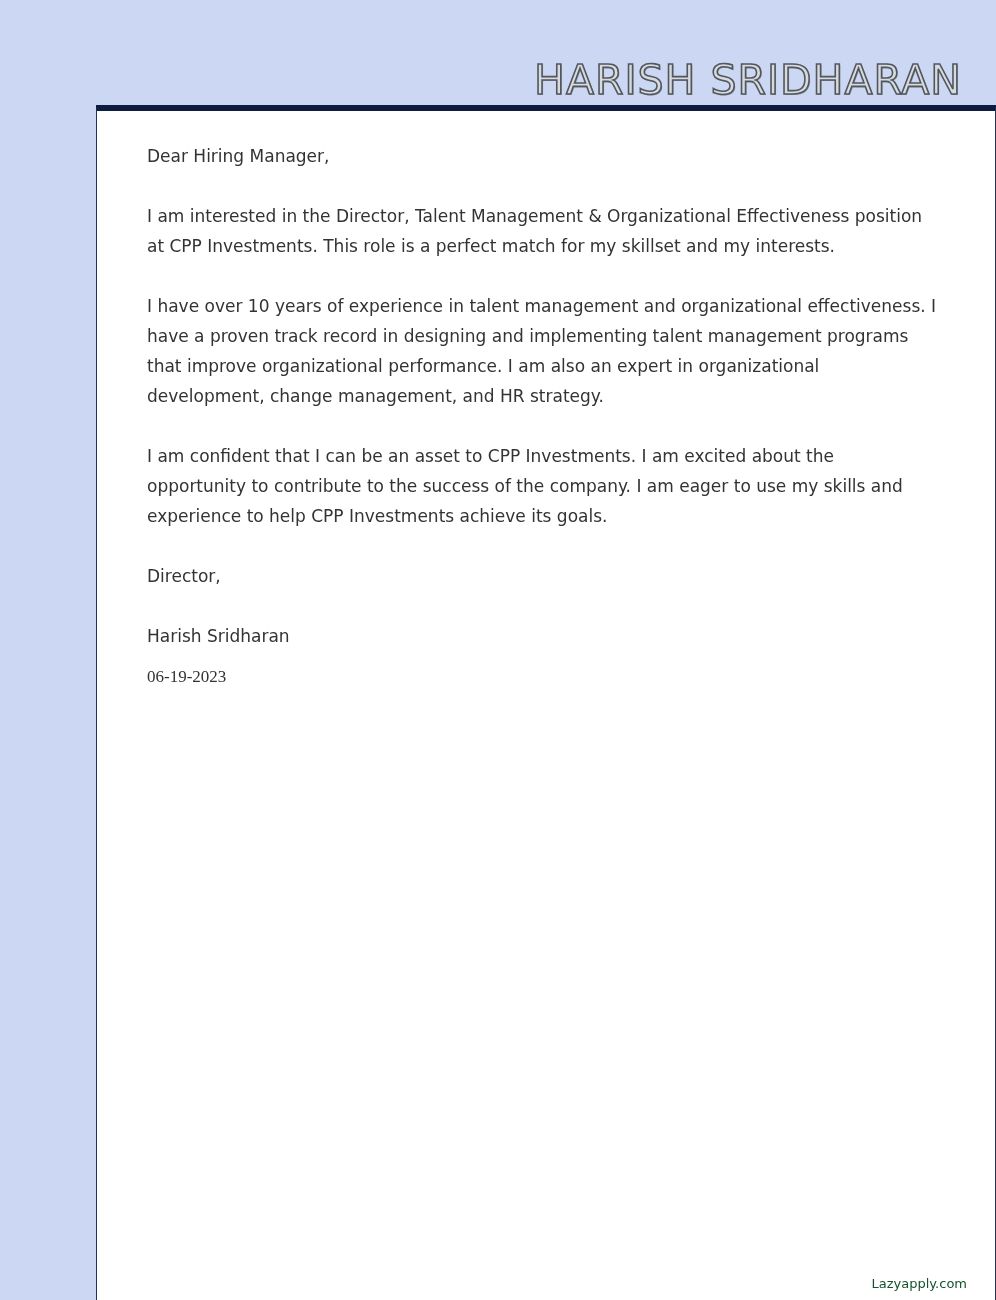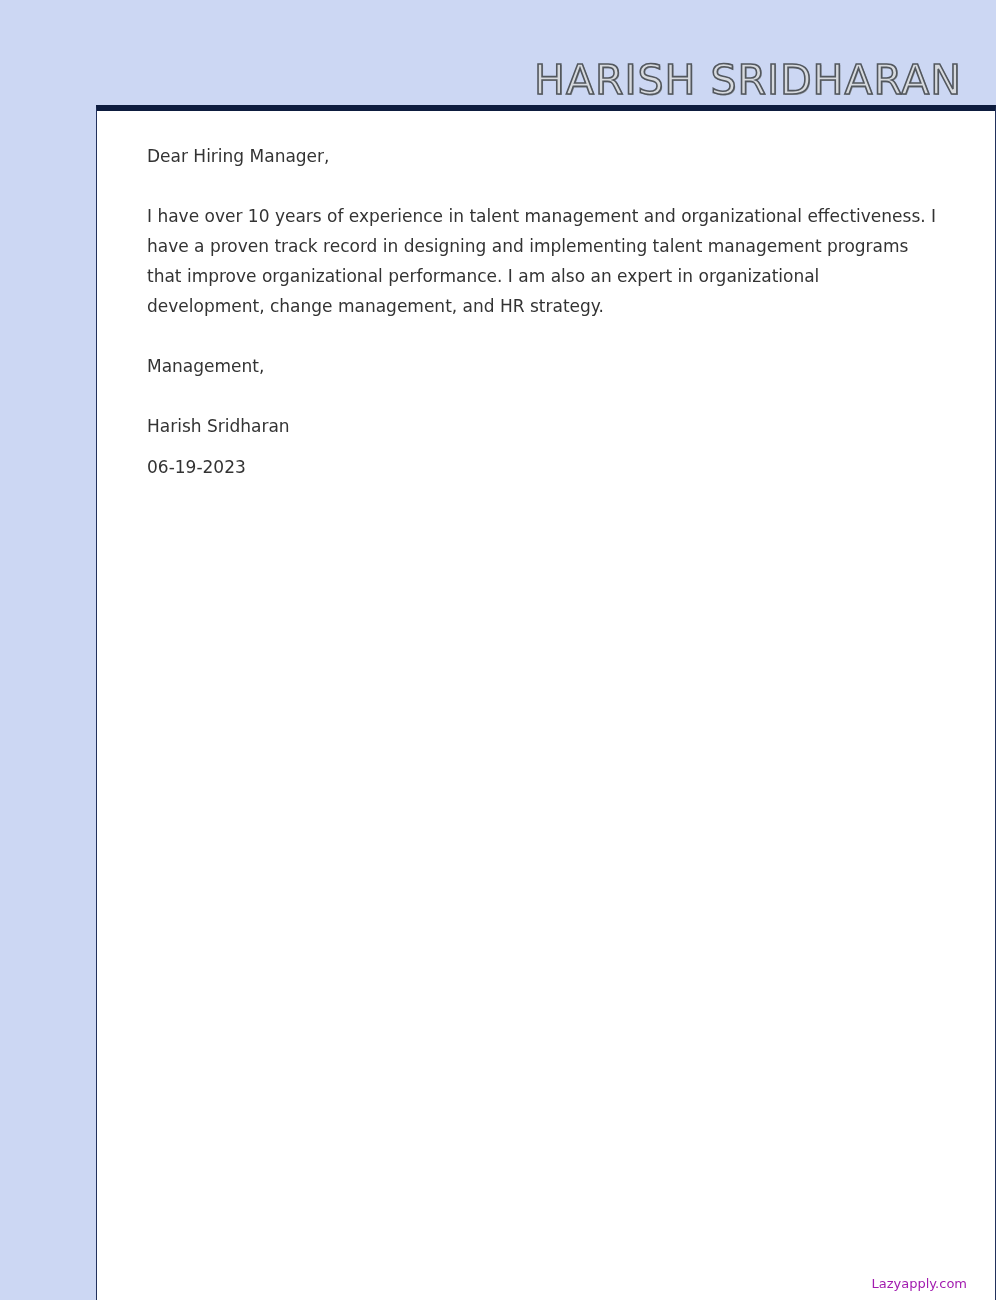--- a/index.html
+++ b/index.html
@@ -42,28 +42,29 @@
     font-size: 17px;
     line-height: 30px;
     color: #333333;
     margin: 0 0 30px 0;
   }
 
   .signature { margin-bottom: 11px !important; }
 
   .date {
     color: #1e7fd6;
+    font-family: Liberation Serif, serif;
   }
 
   .watermark {
     position: absolute;
     right: 12px;
     bottom: 28px;
     font-size: 13px;
-    color: #a21caf;
+    color: #14532d;
   }
 
   
   .bottom-bar {
     position: absolute;
     left: 0;
     bottom: 4px;
     width: 100%;
     height: 8px;
     background: #0d1c3e;
@@ -71,26 +72,28 @@
 </style>
 </head>
 <body>
 
 <div class="header-name">HARISH SRIDHARAN</div>
 
 <div class="page">
 
   <p>Dear Hiring Manager,</p>
 
+  <p>I am interested in the Director, Talent Management &amp; Organizational Effectiveness position at CPP Investments. This role is a perfect match for my skillset and my interests.</p>
 
   <p>I have over 10 years of experience in talent management and organizational effectiveness. I have a proven track record in designing and implementing talent management programs that improve organizational performance. I am also an expert in organizational development, change management, and HR strategy.</p>
 
+  <p>I am confident that I can be an asset to CPP Investments. I am excited about the opportunity to contribute to the success of the company. I am eager to use my skills and experience to help CPP Investments achieve its goals.</p>
 
 
-  <p>Management,</p>
+  <p>Director,</p>
 
   <p class="signature">Harish Sridharan</p>
 
   <p class="date">06-19-2023</p>
 
   <div class="watermark">Lazyapply.com</div>
 
 </div>
 
 <div class="bottom-bar"></div>

